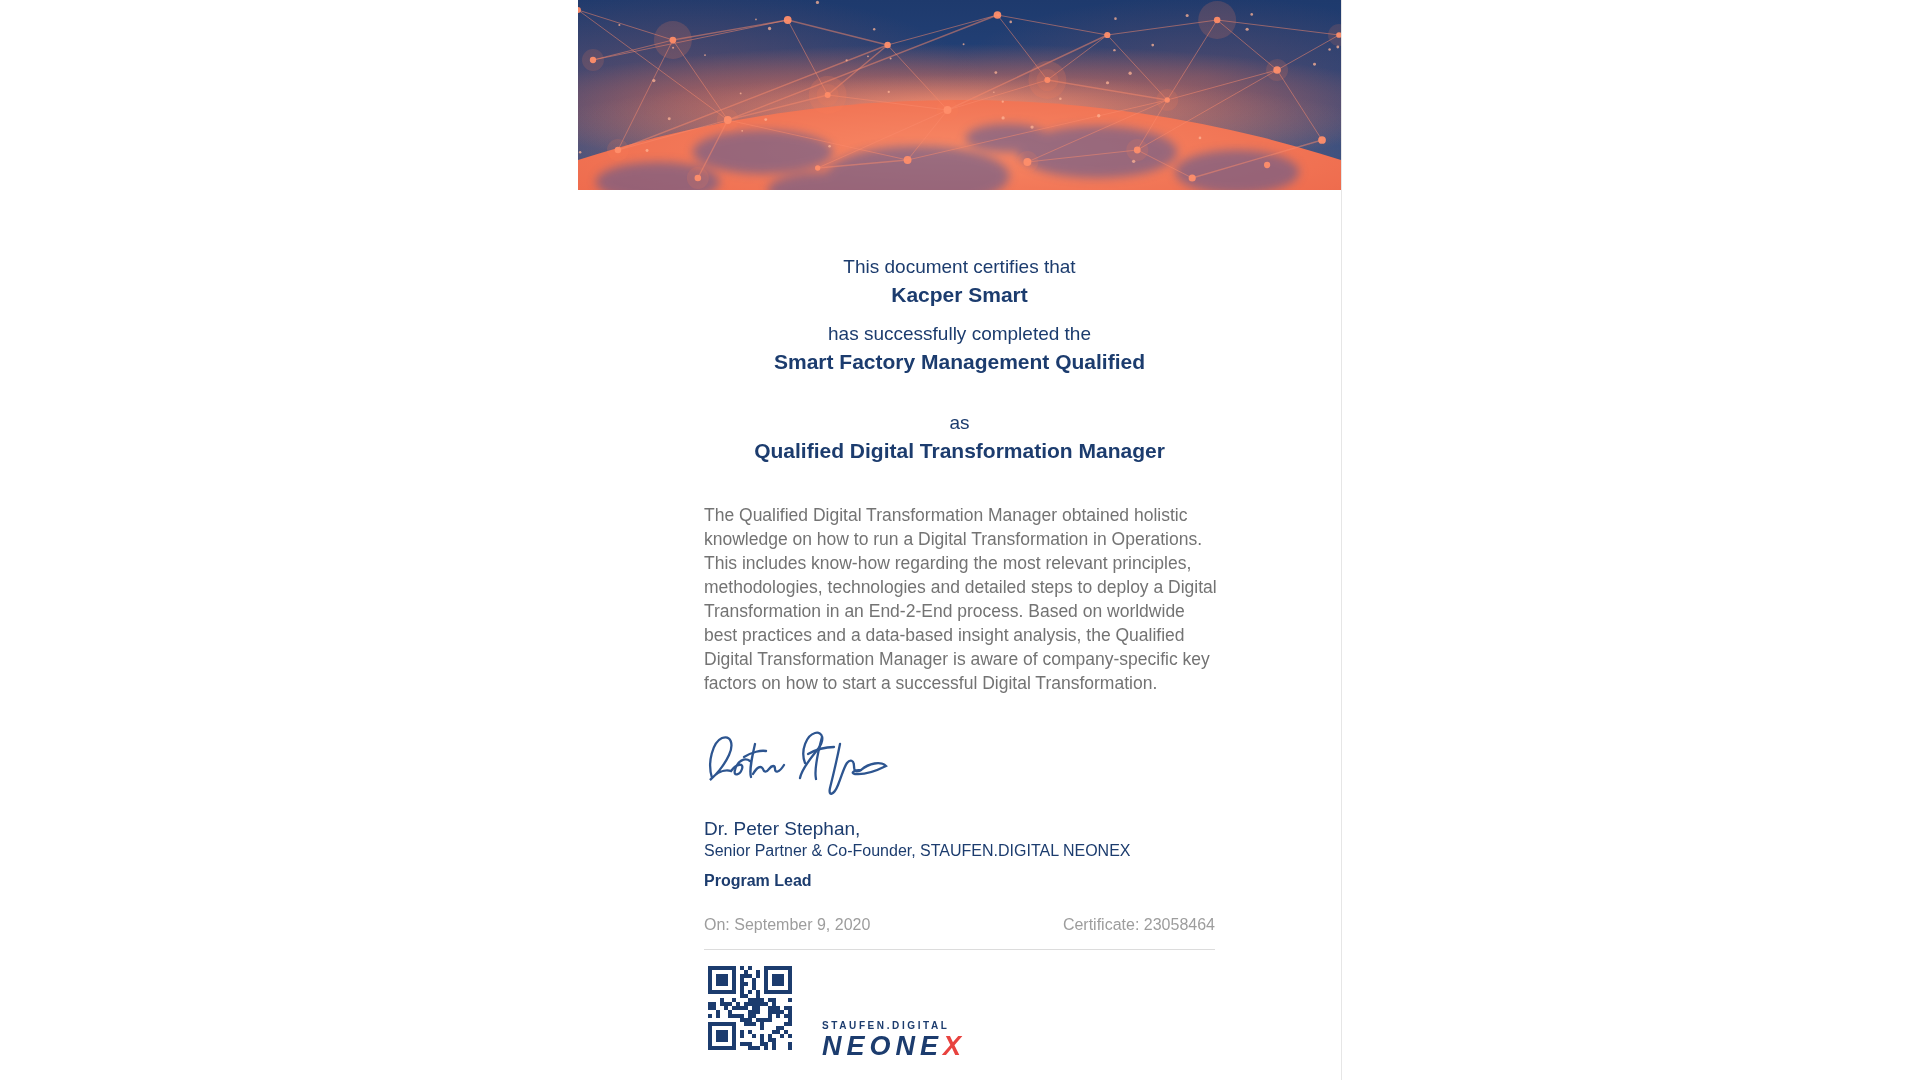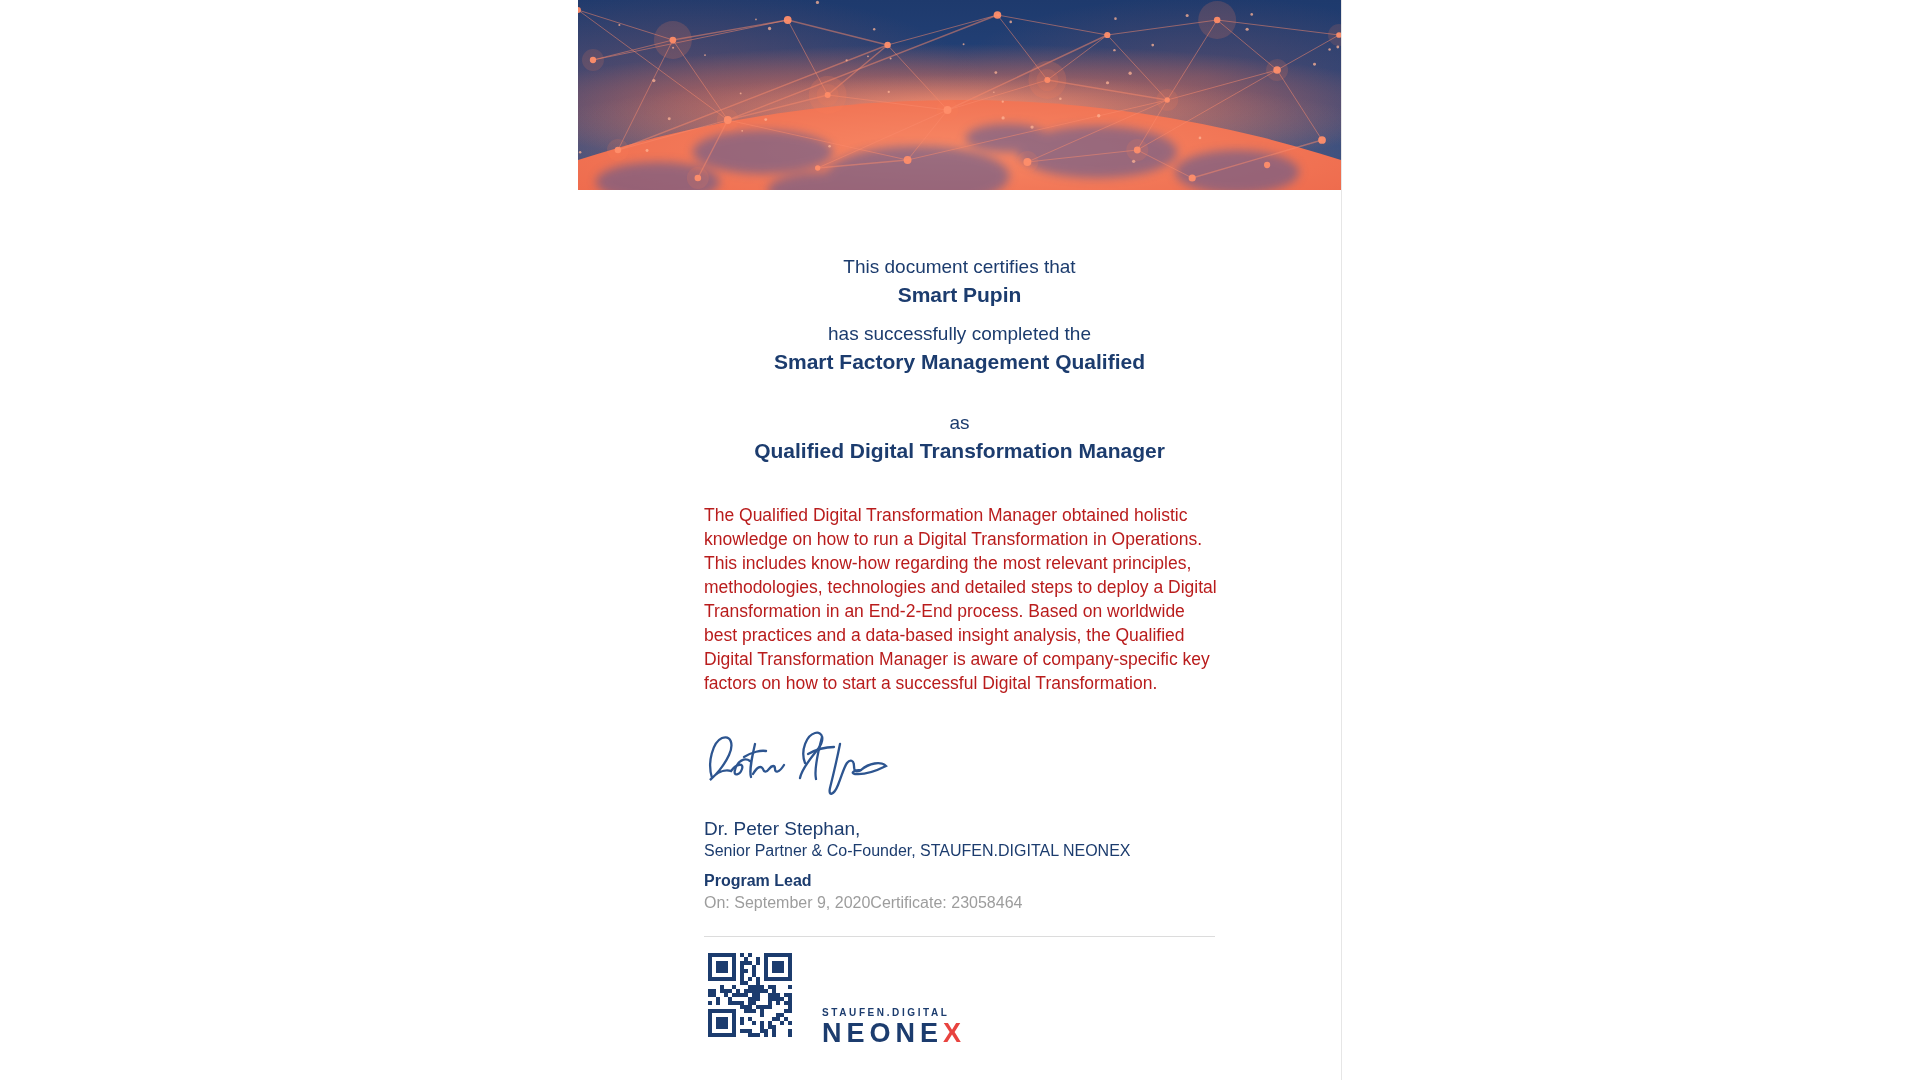--- a/index.html
+++ b/index.html
@@ -16,35 +16,35 @@
   }
   .hero svg { position:absolute; inset:0; width:100%; height:100%; display:block; }
   .content { padding:0 126px; color:#1c3c6e; }
   .t-center { text-align:center; }
   .line-reg  { font-size:19px; line-height:27px; font-weight:400; }
   .line-bold { font-size:21px; line-height:30px; font-weight:700; }
   .intro    { margin-top:63px; }
   .completion { margin-top:10px; }
   .as-line  { margin-top:32px; }
   .desc { margin-top:37px; width:515px; font-size:17.5px; line-height:24px;
-          text-align:left; color:#b91c1c; }
+          text-align:left; color:#737373; }
   .sig-wrap { margin-top:31px; height:70px; }
   .sig-wrap svg { display:block; }
   .sig-name  { font-size:19px; line-height:22px; margin-top:22px; }
   .sig-title { font-size:16px; line-height:22px; }
   .sig-role  { font-size:16px; line-height:22px; font-weight:700; margin-top:8px; }
-  .meta-row { display:flex; 
+  .meta-row { margin-top:22px; display:flex; justify-content:space-between;
               align-items:baseline; font-size:16px; line-height:22px; color:#9d9d9d;
-              border-bottom:1px solid #dcdcdc; padding-bottom:22px; }
+              border-bottom:1px solid #dcdcdc; padding-bottom:13px; }
   .footer-row { margin-top:16px; display:flex; align-items:flex-start; }
   .qr { width:84px; height:84px; margin-left:4px; }
   .logo { margin-left:30px; margin-top:54px; }
   .logo-top  { font-size:10px; font-weight:700; letter-spacing:2.6px; color:#1c3c6e; }
   .logo-main { font-size:27px; font-weight:700; letter-spacing:5px; color:#1c3c6e;
-               margin-top:1px; line-height:28px; }
+               margin-top:1px; line-height:28px;font-style:italic; }
   .logo-x { color:#e8433f; }
 </style>
 </head>
 <body>
 
 <div class="viewport">
   <div class="card">
 
     <div class="hero">
       <svg id="hero-svg" viewBox="0 0 764 190" preserveAspectRatio="none">
@@ -199,21 +199,21 @@
           <circle cx="0" cy="10" r="2.9285142362117766" fill="#ff8e6a" opacity="0.95"></circle>
           <circle cx="95" cy="40" r="19" fill="#ff7f58" opacity="0.18"></circle>
           <circle cx="250" cy="95" r="19" fill="#ff7f58" opacity="0.18"></circle>
           <circle cx="470" cy="80" r="19" fill="#ff7f58" opacity="0.18"></circle>
           <circle cx="640" cy="20" r="19" fill="#ff7f58" opacity="0.18"></circle>
         </svg>
     </div>
 
     <div class="content">
       <p class="t-center line-reg intro">This document certifies that</p>
-      <p class="t-center line-bold">Smart Pupin</p>
+      <p class="t-center line-bold">Kacper Smart</p>
 
       <p class="t-center line-reg completion">has successfully completed the</p>
       <p class="t-center line-bold">Smart Factory Management Qualified</p>
 
       <p class="t-center line-reg as-line">as</p>
       <p class="t-center line-bold">Qualified Digital Transformation Manager</p>
 
       <p class="desc">The Qualified Digital Transformation Manager obtained holistic knowledge on how to run a Digital Transformation in Operations. This includes know-how regarding the most relevant principles, methodologies, technologies and detailed steps to deploy a Digital Transformation in an End-2-End process. Based on worldwide best practices and a data-based insight analysis, the Qualified Digital Transformation Manager is aware of company-specific key factors on how to start a successful Digital Transformation.</p>
 
       <div class="sig-wrap">

